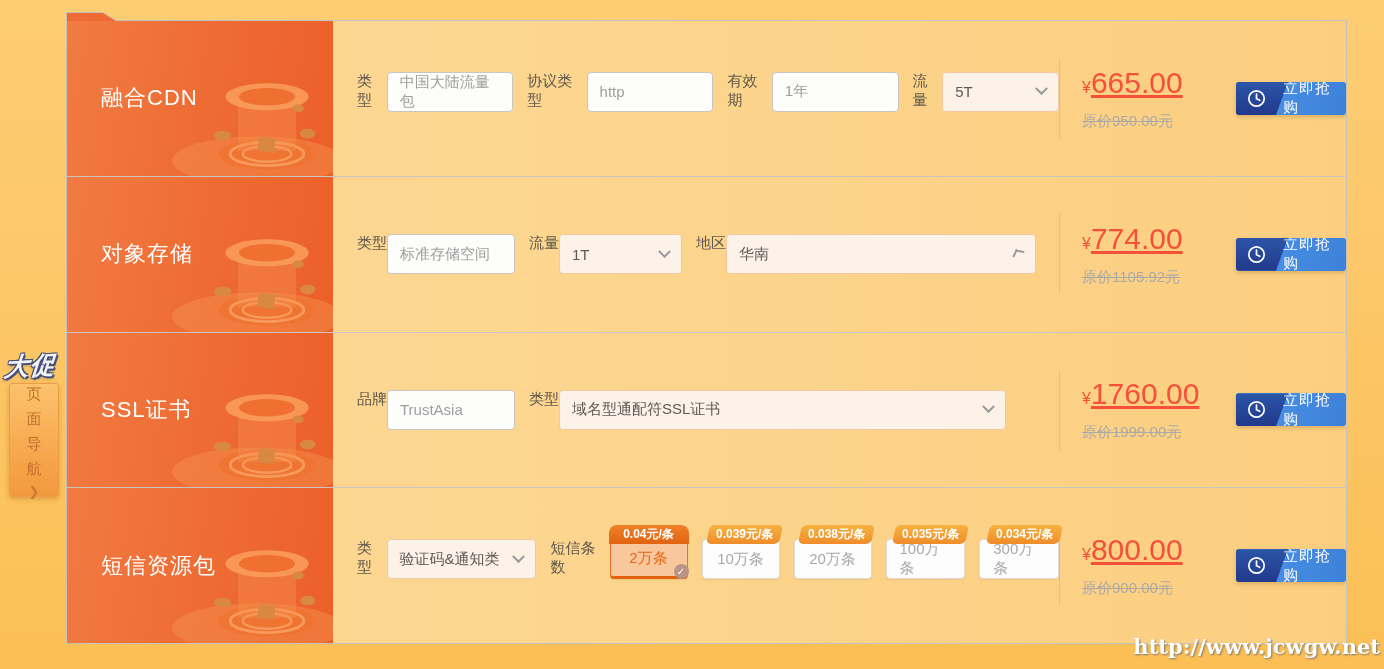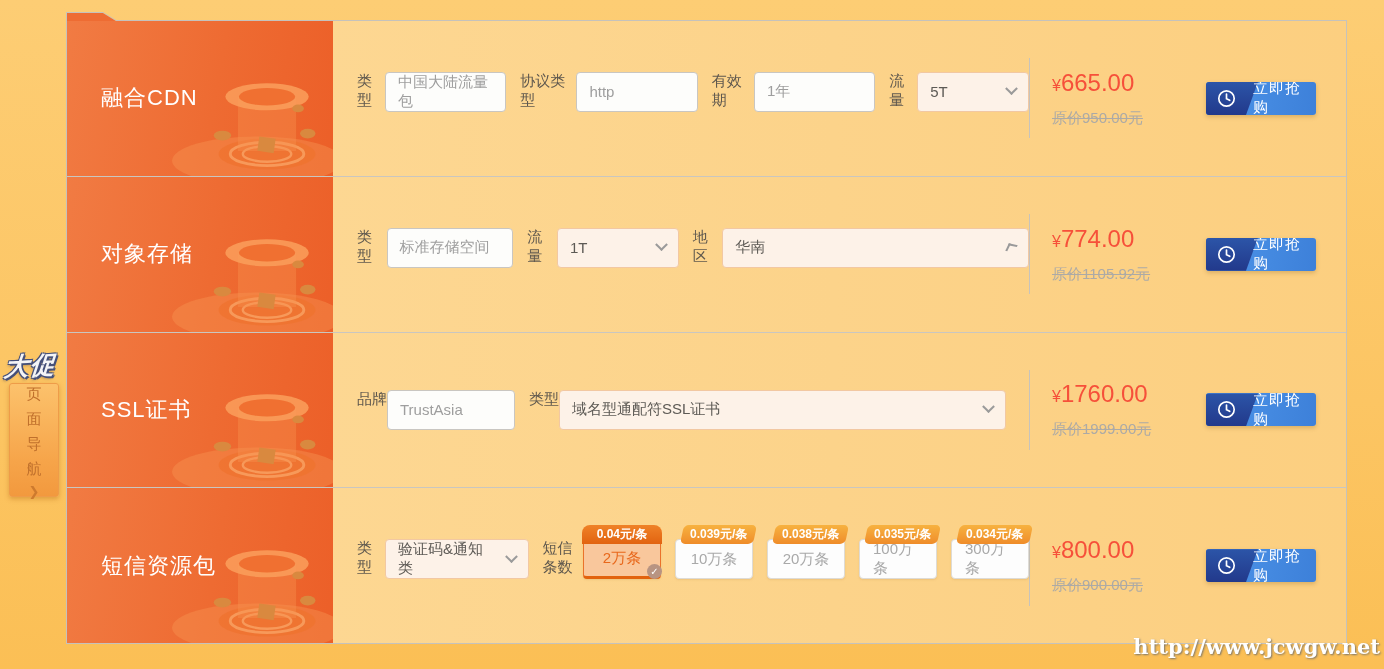--- a/index.html
+++ b/index.html
@@ -61,23 +61,23 @@
   .ribbon.sel span { transform:none; }
   .check-badge { position:absolute; right:-2px; bottom:-3px; width:15px; height:15px;
     border-radius:50%; background:#b89482; color:#fff; font-size:10px;
     display:flex; align-items:center; justify-content:center; }
 
   
   .vdivider { width:1px; height:80px; background:#c6c3bd; align-self:center; flex:none; }
   .price-block { width:176px; padding-left:22px; flex:none; }
   .price-line { color:#f6503a; white-space:nowrap; }
   .price-line .cur { font-size:16px; }
-  .price-line .amt { font-size:24px; }
+  .price-line .amt { font-size:30px;text-decoration:underline; }
   .orig { margin-top:12px; font-size:15px; color:#acaaa6; text-decoration:line-through; }
-  .buy-btn { margin-left:auto; margin-right:30px; position:relative; width:110px; height:33px;
+  .buy-btn { margin-left:auto; position:relative; width:110px; height:33px;
     border-radius:3px; overflow:hidden; cursor:pointer; flex:none;
     background:linear-gradient(100deg,#4e96ea 0%,#3d80d9 100%);
     box-shadow:0 2px 4px rgba(120,80,20,.25); }
   .buy-dark { position:absolute; left:0; top:0; bottom:0; width:52px;
     background:linear-gradient(180deg,#2c55a8,#22398b);
     clip-path:polygon(0 0,52px 0,40px 100%,0 100%);
     display:flex; align-items:center; padding-left:11px; }
   .buy-text { position:absolute; left:47px; right:0; top:0; bottom:0;
     display:flex; align-items:center; justify-content:center;
     color:#fff; font-size:15px; letter-spacing:1px; }

